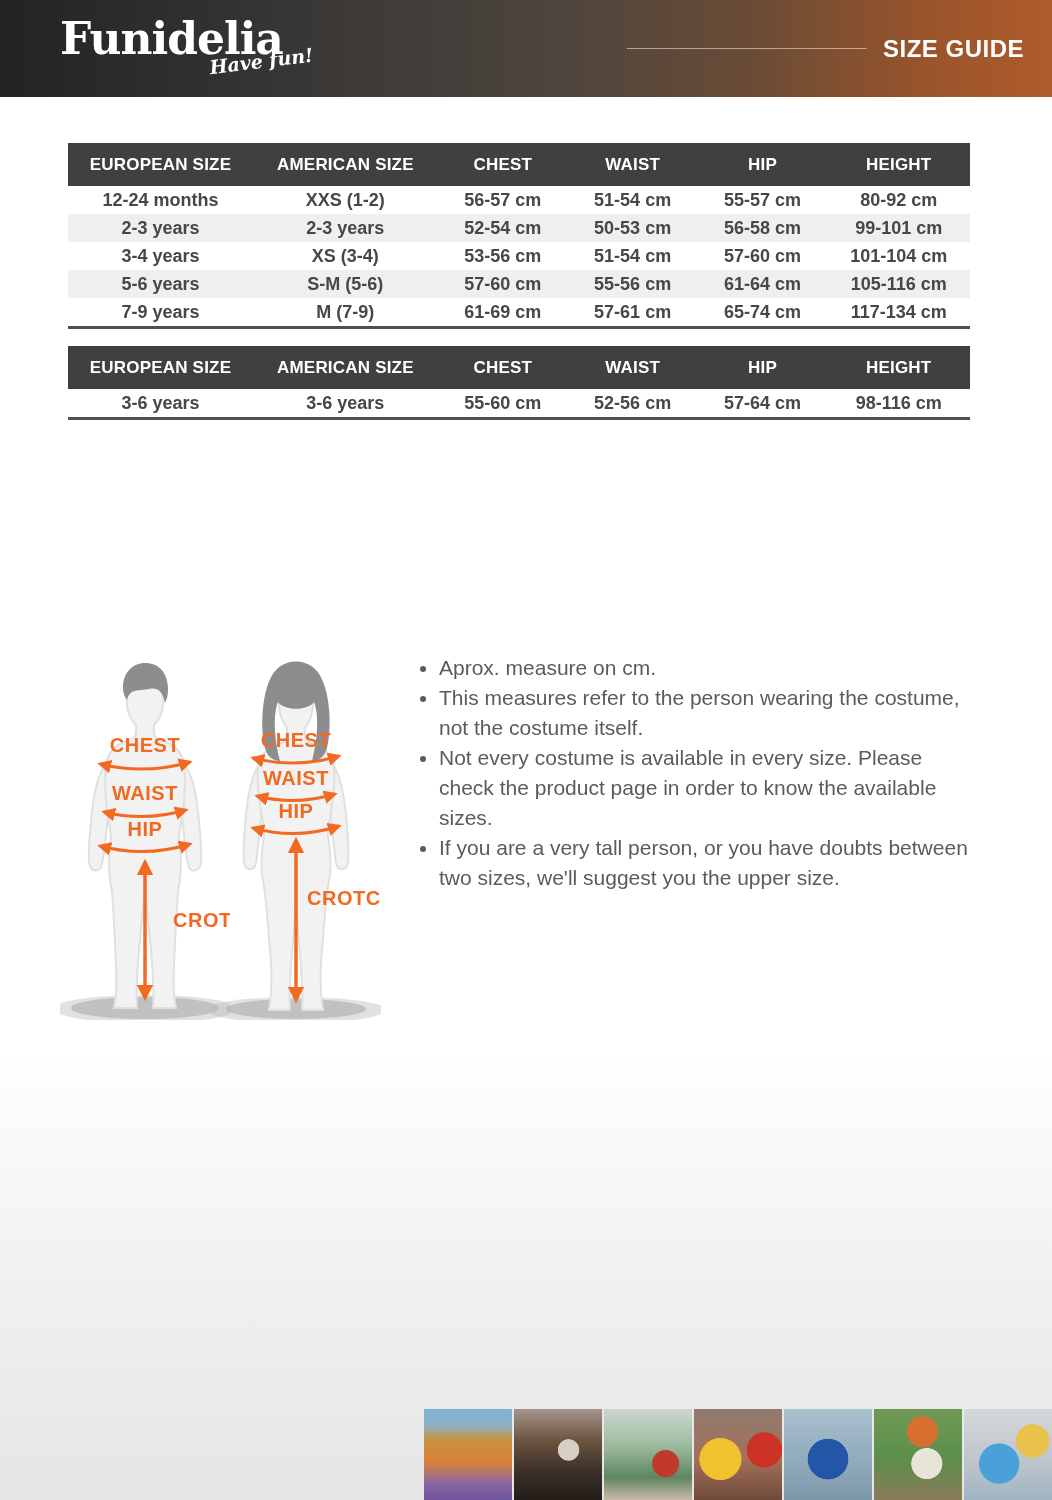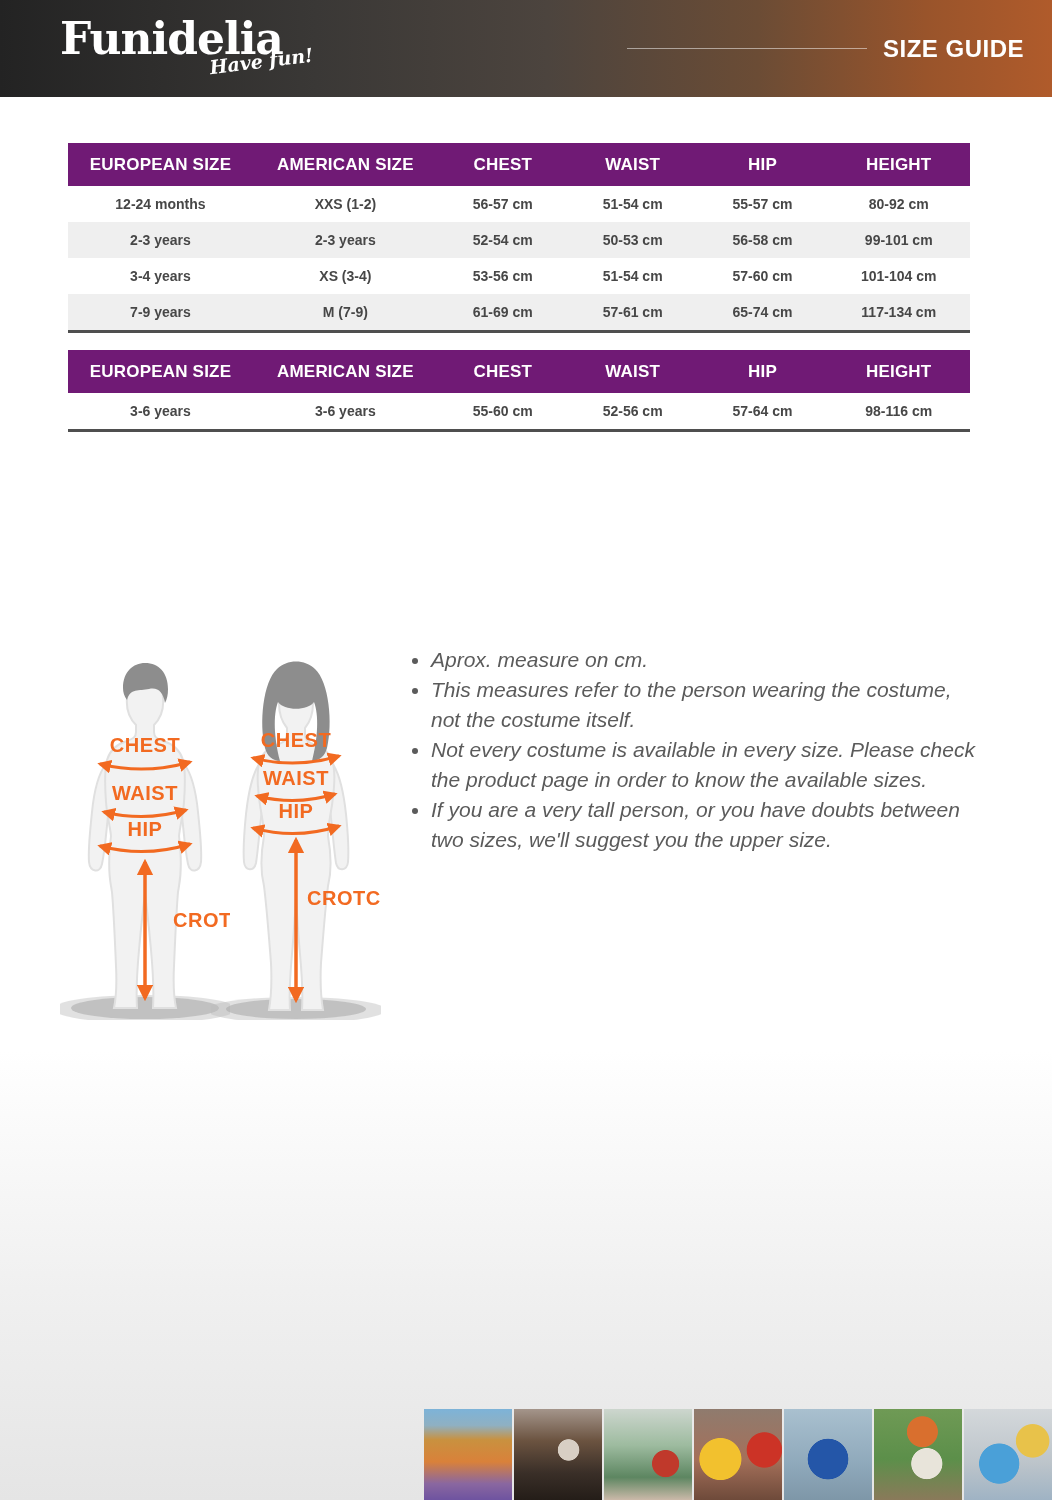--- a/index.html
+++ b/index.html
@@ -30,39 +30,39 @@
   
   .tables-wrap{position:absolute;left:68px;top:143px;width:902px;}
   table.size-table{
     width:902px;border-collapse:collapse;table-layout:fixed;
     border-bottom:3px solid #4f4f4f;margin-bottom:17px;
   }
   .size-table col:nth-child(1),.size-table col:nth-child(2){width:20.5%;}
   .size-table col:nth-child(3),.size-table col:nth-child(4),.size-table col:nth-child(5){width:14.4%;}
   .size-table col:nth-child(6){width:15.8%;}
   .size-table th{
-    background:#701a75;color:#ffffff;font-size:17px;font-weight:800;letter-spacing:.2px;
+    background:#404040;color:#ffffff;font-size:17px;font-weight:800;letter-spacing:.2px;
     height:43px;text-align:center;padding:0;
   }
   .size-table td{
-    font-size:14px;font-weight:700;color:#474747;height:36px;text-align:center;padding:0;
+    font-size:18px;font-weight:700;color:#474747;height:28px;text-align:center;padding:0;
   }
   .size-table tbody tr:nth-child(even){background:#efefef;}
   .size-table tbody tr:nth-child(odd){background:#ffffff;}
 
   
   .figure-svg{position:absolute;top:648px;}
   .fig-boy{left:60px;}
   .fig-girl{left:211px;}
   .ann-text{font-family:"Liberation Sans",sans-serif;font-weight:bold;font-size:20px;fill:#f26a21;letter-spacing:.5px;}
 
   
   .notes{position:absolute;left:407px;top:645px;width:570px;color:#5b5b5b;}
   .notes-heading{font-size:23px;font-weight:700;color:#4e4e4e;margin:0 0 14px 0;}
-  .notes ul{margin:0;padding-left:24px;font-style:italic;}
+  .notes ul{margin:8px;padding-left:24px;}
   .notes li{font-size:21px;line-height:30px;margin:0;color:#5b5b5b;}
 
   
   .photo-strip{position:absolute;right:0;bottom:0;display:flex;gap:2px;}
   .ph{width:88px;height:91px;}
   .ph1{background:linear-gradient(180deg,#7db3d8 0%,#8fb0c2 18%,#c9913f 34%,#d9813a 58%,#8a67a0 82%,#6e53a0 100%);}
   .ph2{background:radial-gradient(circle at 62% 45%,#d8cfc4 0 14%,rgba(0,0,0,0) 15%),linear-gradient(180deg,#a4958b 0%,#6b5340 35%,#3a2f28 70%,#241d18 100%);}
   .ph3{background:radial-gradient(circle at 70% 60%,#c0392b 0 16%,rgba(0,0,0,0) 17%),linear-gradient(180deg,#cdd6ce 0%,#9dbb9f 40%,#5d8661 75%,#cbb9a9 100%);}
   .ph4{background:radial-gradient(circle at 30% 55%,#f2c12e 0 26%,rgba(0,0,0,0) 27%),radial-gradient(circle at 80% 45%,#cc3326 0 20%,rgba(0,0,0,0) 21%),linear-gradient(180deg,#8f7b6e 0%,#a5705a 55%,#6e4a3a 100%);}
   .ph5{background:radial-gradient(circle at 50% 55%,#2456a8 0 30%,rgba(0,0,0,0) 31%),linear-gradient(180deg,#a9c0cf 0%,#8fa9bb 60%,#7e97a8 100%);}
@@ -122,20 +122,28 @@
         </tr>
         <tr>
           <td>3-4 years</td>
           <td>XS (3-4)</td>
           <td>53-56 cm</td>
           <td>51-54 cm</td>
           <td>57-60 cm</td>
           <td>101-104 cm</td>
         </tr>
         <tr>
+          <td>5-6 years</td>
+          <td>S-M (5-6)</td>
+          <td>57-60 cm</td>
+          <td>55-56 cm</td>
+          <td>61-64 cm</td>
+          <td>105-116 cm</td>
+        </tr>
+        <tr>
           <td>7-9 years</td>
           <td>M (7-9)</td>
           <td>61-69 cm</td>
           <td>57-61 cm</td>
           <td>65-74 cm</td>
           <td>117-134 cm</td>
         </tr>
       </tbody>
   </table>
   <table class="size-table">

